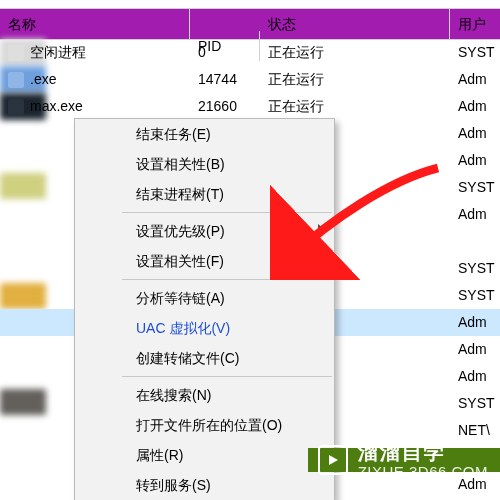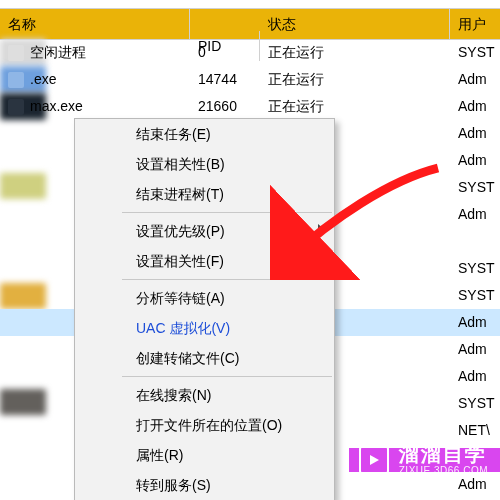--- a/index.html
+++ b/index.html
@@ -4,21 +4,21 @@
 <style>
   html,body{margin:0;padding:0;width:500px;height:500px;overflow:hidden;
     font-family:"Microsoft YaHei","Segoe UI",Arial,sans-serif;
     font-size:14px;background:#fff;color:#000;}
   .root{position:relative;width:500px;height:500px;background:#fff;}
   
   .topline{position:absolute;left:0;top:0;width:500px;height:8px;background:#fff;}
   
   .headers{position:absolute;left:0;top:8px;right:0;height:30px;
     border-top:1px solid #d0d0d0;border-bottom:1px solid #d0d0d0;
-    background:#eab308;display:flex;}
+    background:#a21caf;display:flex;}
   .hcell{height:30px;line-height:30px;border-right:1px solid #d0d0d0;
     padding:0 8px;box-sizing:border-box;overflow:hidden;white-space:nowrap;}
   .c-name{width:190px;}
   .c-pid {width:70px;margin-top:22px;}
   .c-stat{width:190px;}
   .c-user{flex:1;border-right:none;}
   
   .rows{position:absolute;left:0;top:39px;right:0;bottom:0;}
   .row{height:27px;display:flex;align-items:flex-end;}
   .row.selected{background:#cce8ff;}
@@ -39,27 +39,27 @@
   .menu .mi.disabled{color:#1d4ed8;}
   .menu .sep{height:1px;background:#c8c8c8;margin:3px 2px;}
   .menu .mi .arrow{position:absolute;right:10px;top:8px;width:0;height:0;
     border-left:6px solid #4a4a4a;border-top:5px solid transparent;
     border-bottom:5px solid transparent;}
   
   .redarrow{position:absolute;left:270px;top:160px;width:180px;height:120px;
     pointer-events:none;}
   
   .badge{position:absolute;right:0;bottom:28px;height:24px;
-    background:#d946ef;color:#fff;display:flex;align-items:center;
+    background:#4d7c0f;color:#fff;display:flex;align-items:center;
     padding:0 12px 0 10px;}
   .badge .logo{width:26px;height:26px;border:2px solid #fff;border-radius:4px;
     margin-right:10px;display:flex;align-items:center;justify-content:center;}
   .badge .logo svg{display:block;}
   .badge .title{font-size:20px;font-weight:700;letter-spacing:2px;line-height:1;}
-  .badge .sub{font-size:10px;letter-spacing:.5px;line-height:1;opacity:.9;margin-top:2px;}
+  .badge .sub{font-size:15px;letter-spacing:.5px;line-height:1;opacity:.9;margin-top:2px;}
 </style>
 </head>
 <body>
 
 <div class="root">
   <div class="topline"></div>
 
   <div class="headers">
     <div class="hcell c-name">名称</div>
     <div class="hcell c-pid">PID</div>

